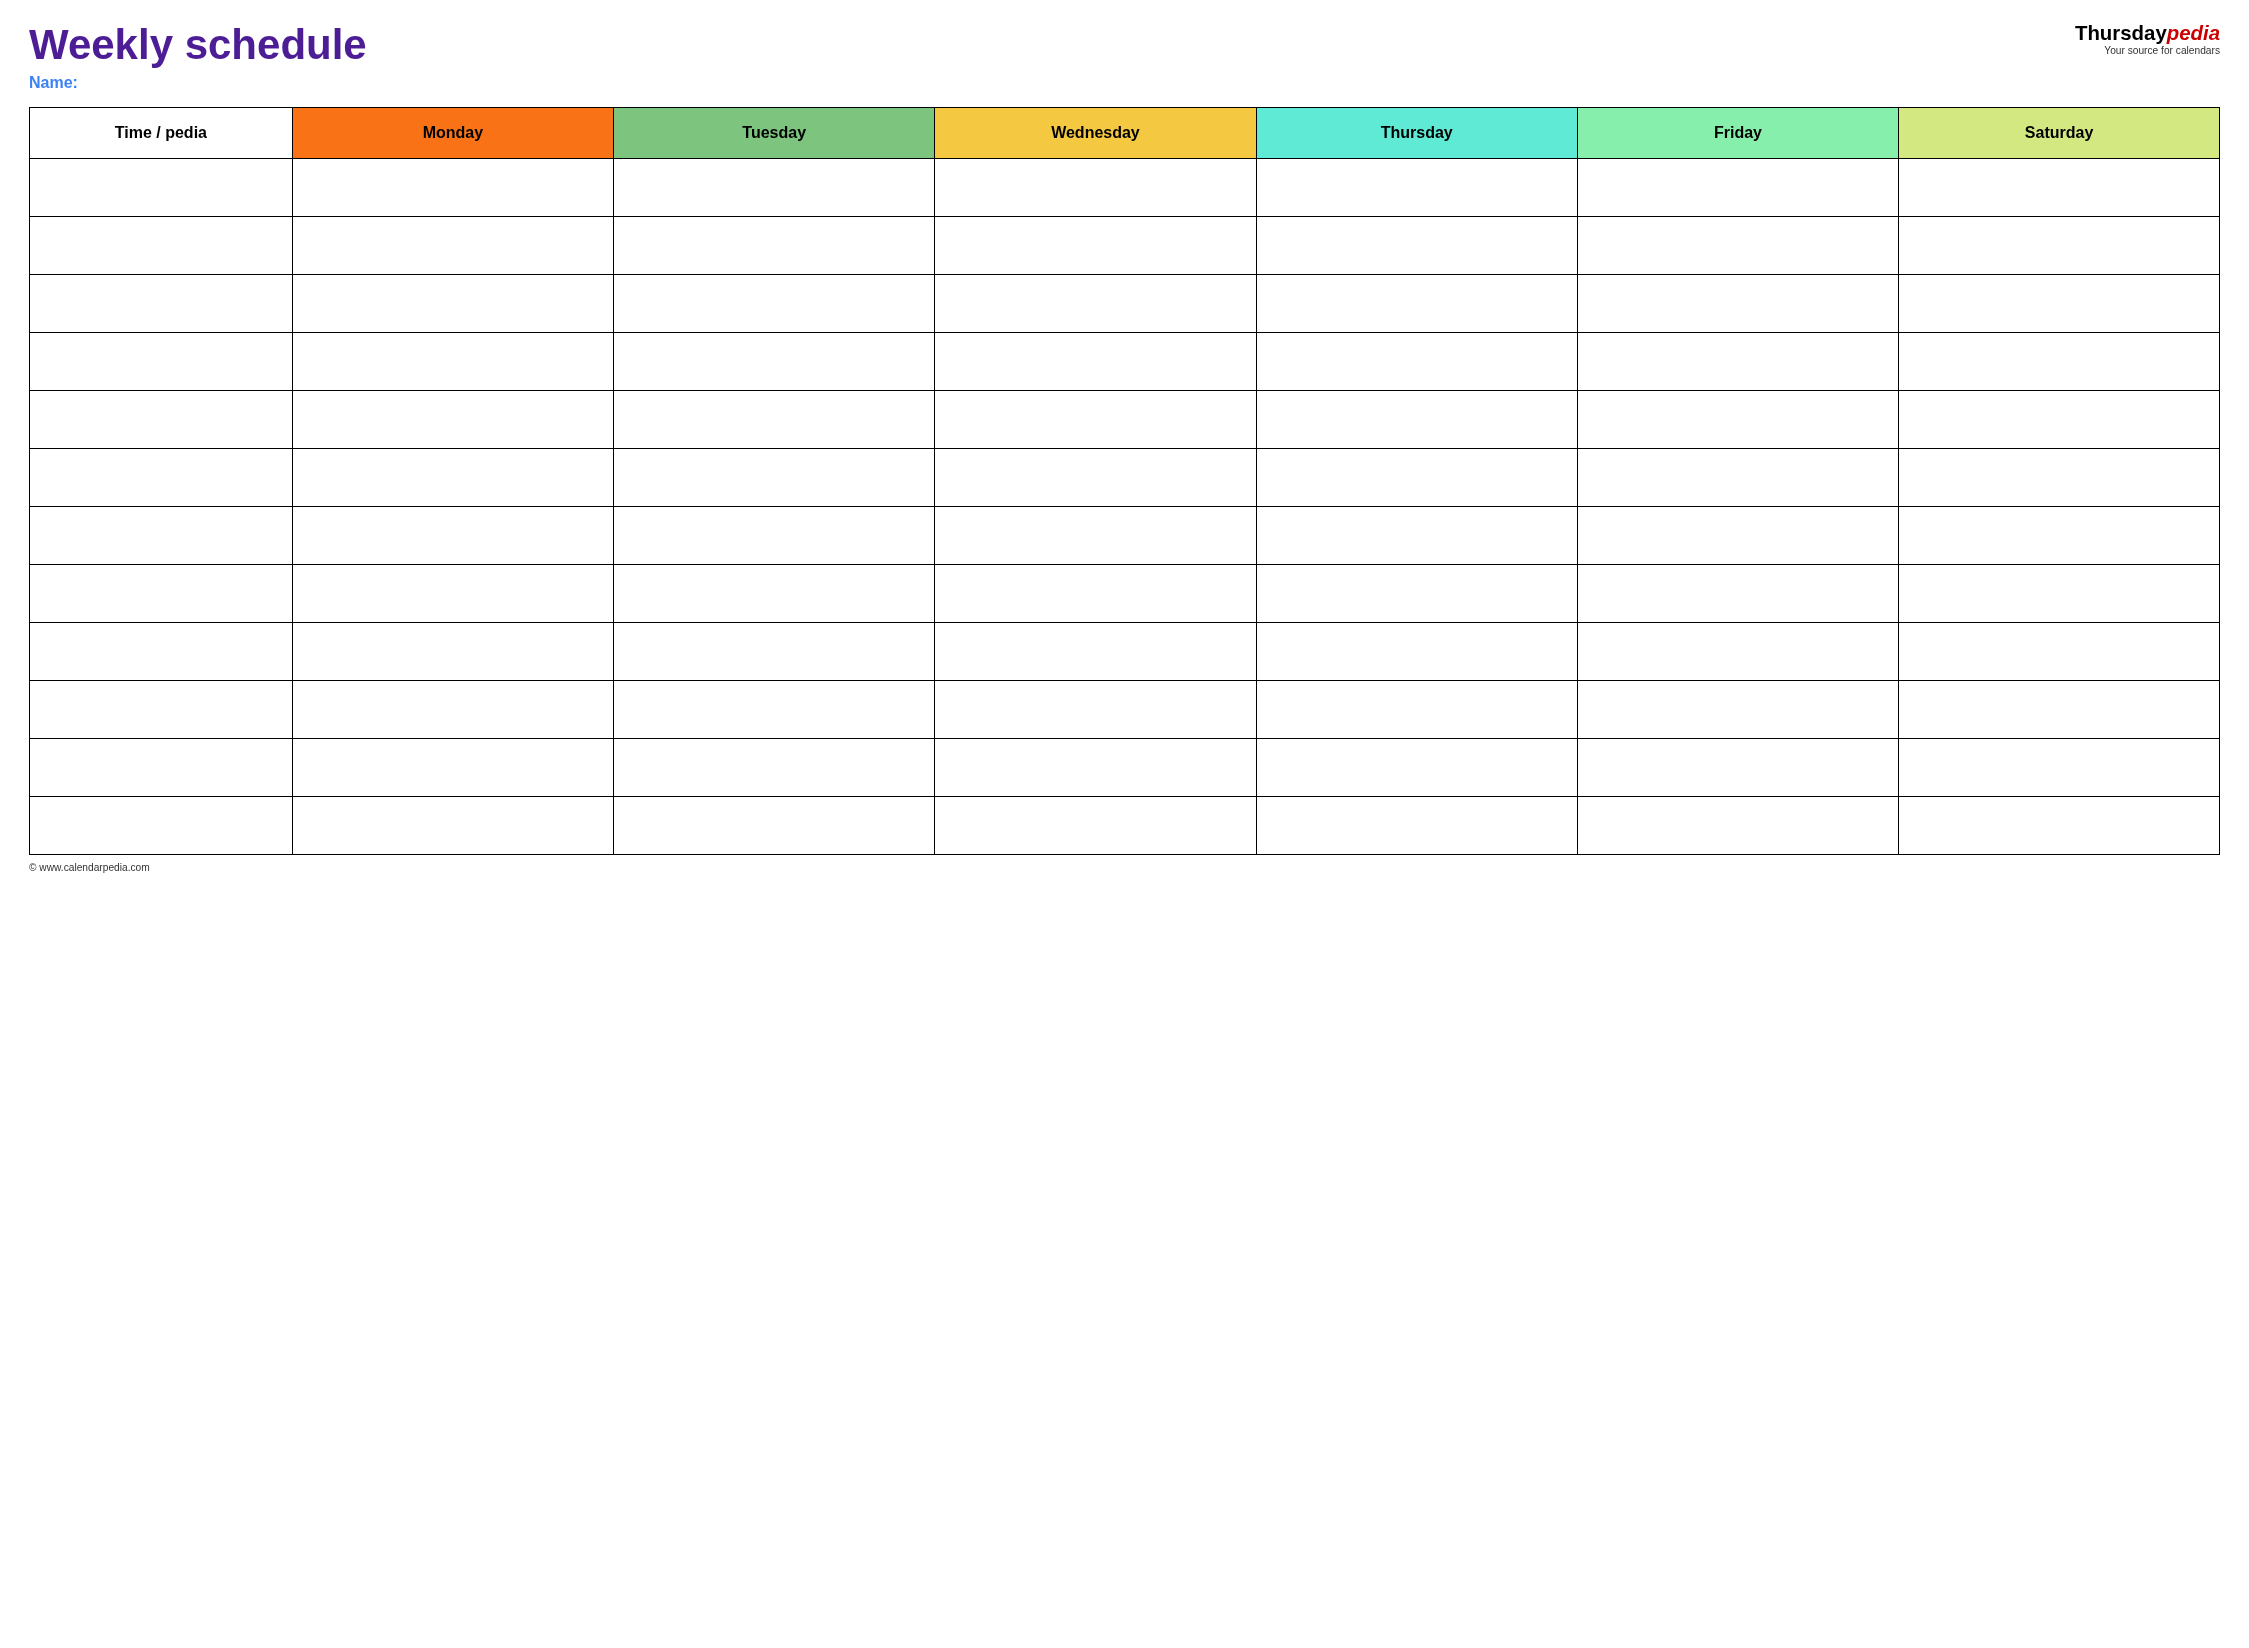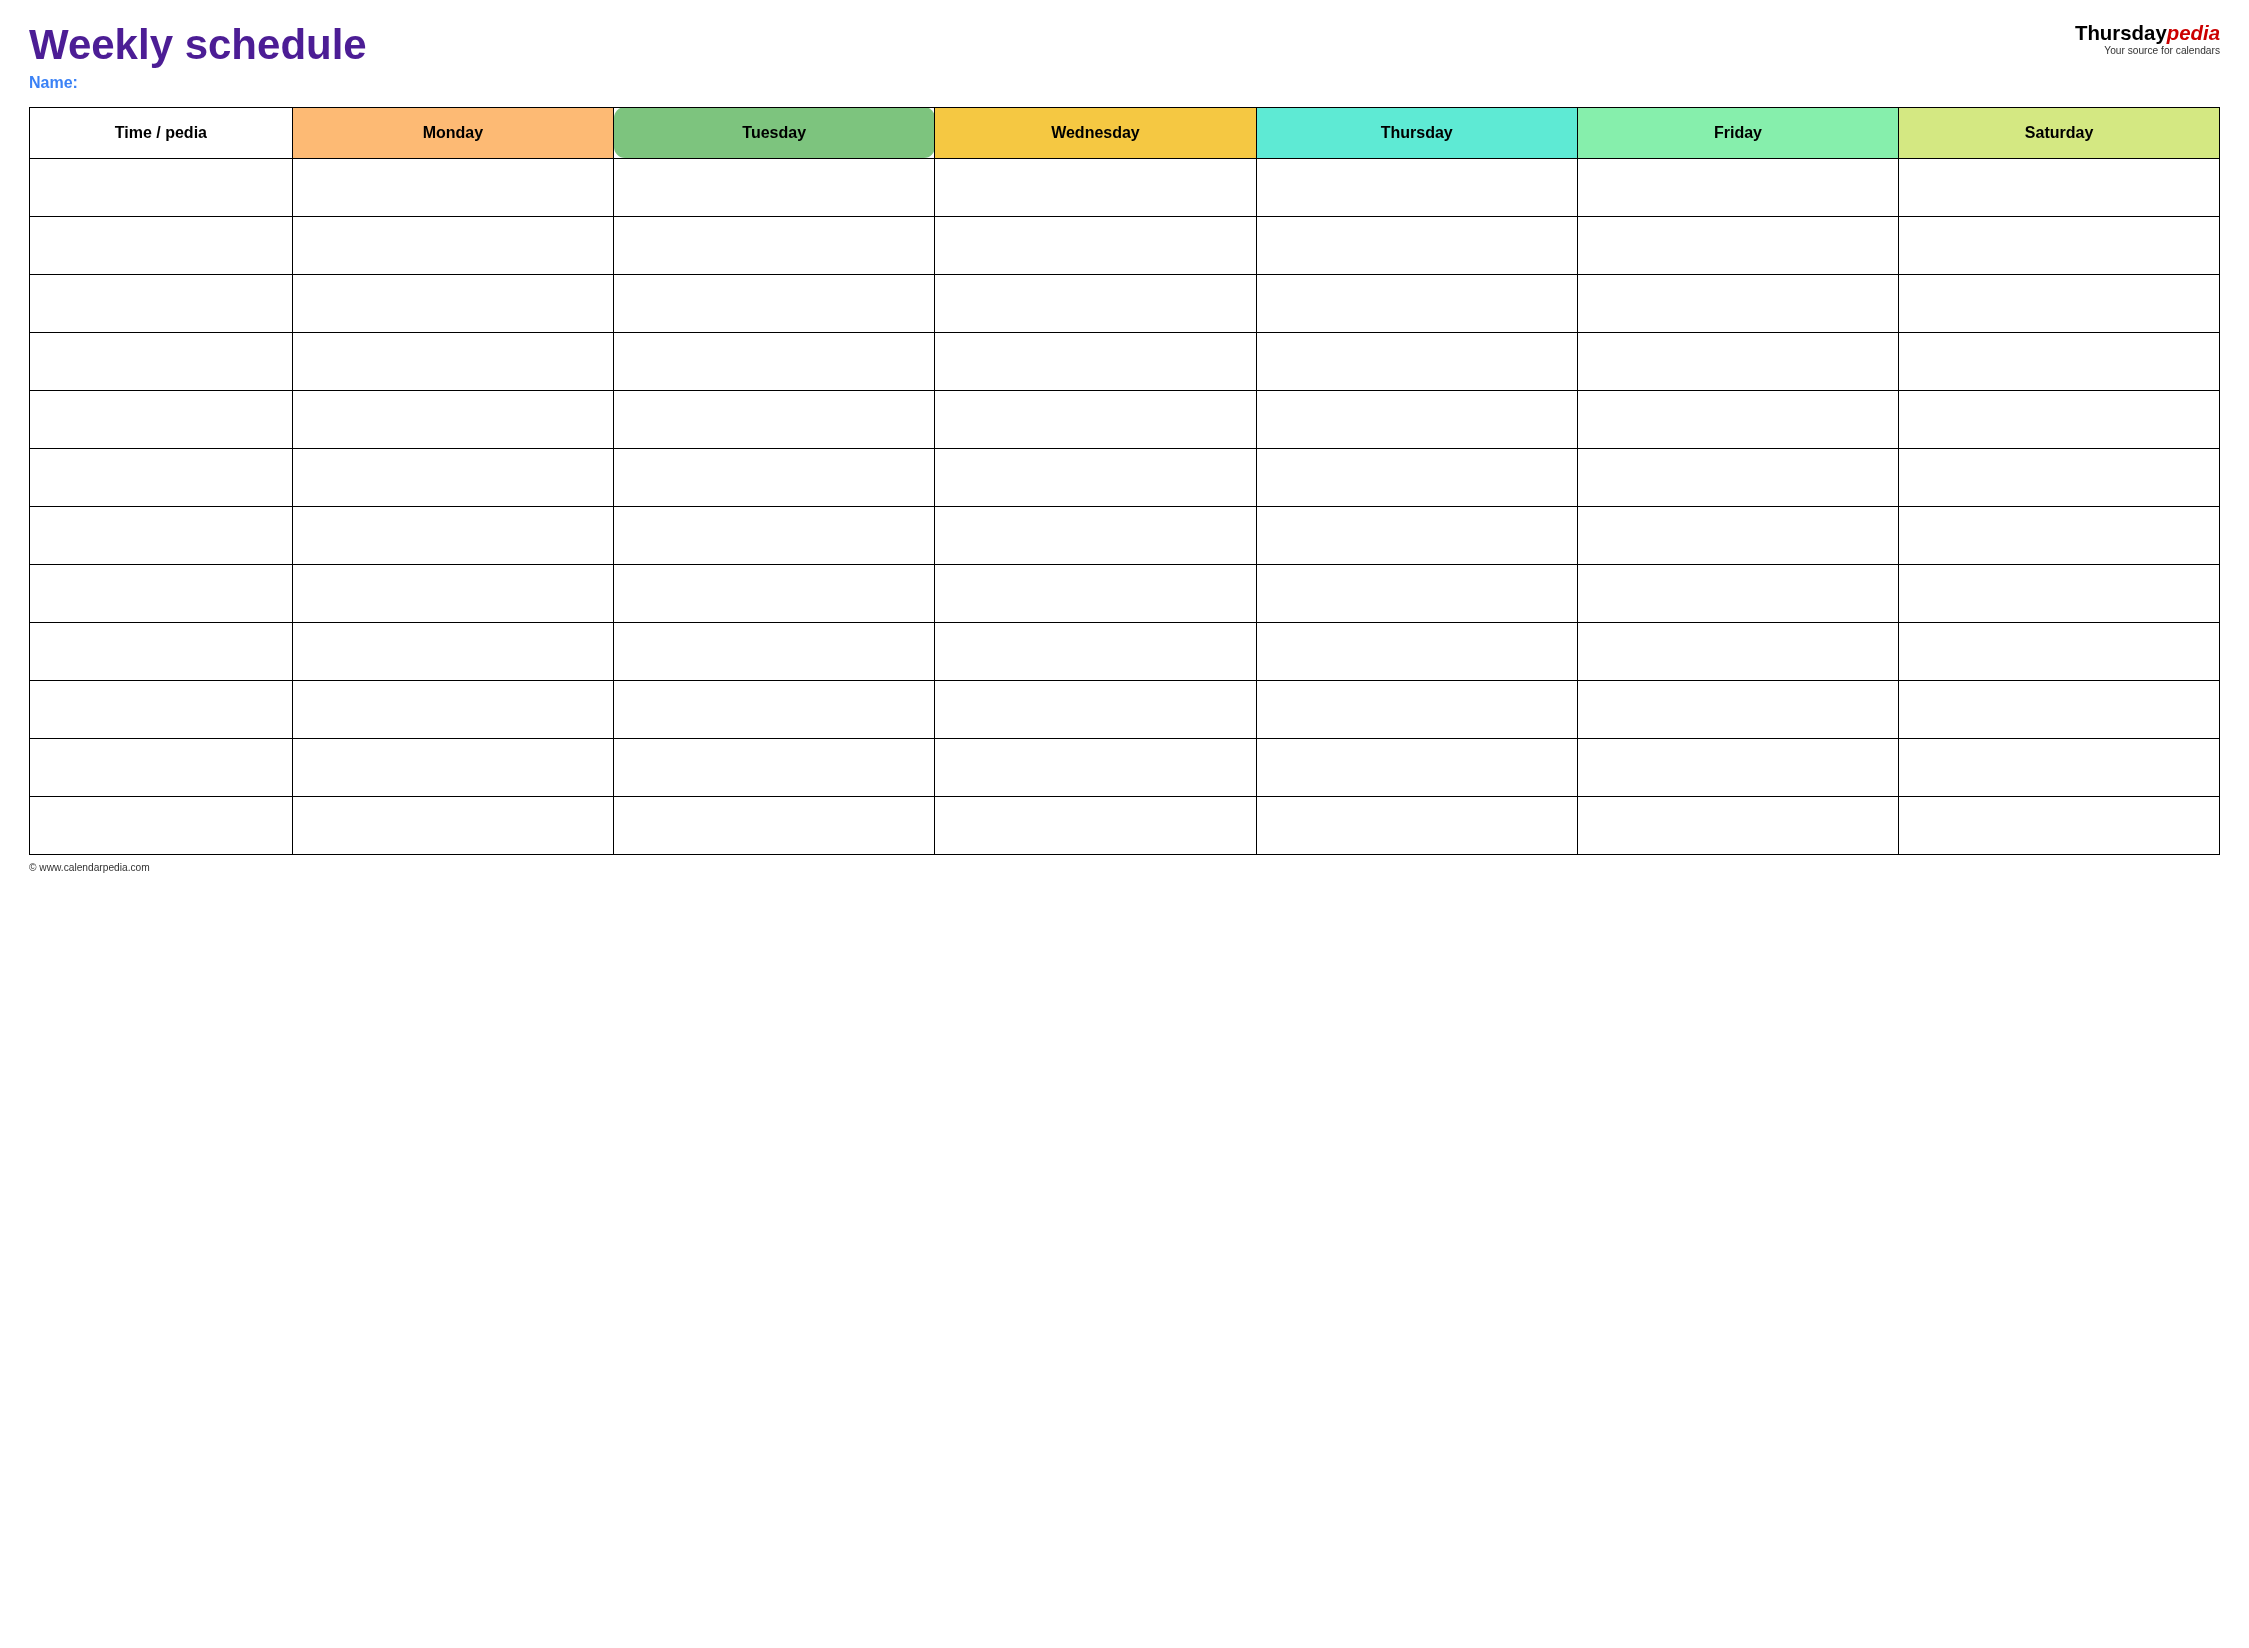--- a/index.html
+++ b/index.html
@@ -88,29 +88,28 @@
     .schedule-table td {
       height: 58px;
     }
 
     .col-time {
       width: 12%;
       background: #ffffff;
     }
 
     .col-monday {
-      background-color: #fdba74;
+      background-color: #f97316;
       width: 14.67%;
       margin-left: 48px;
     }
 
     .col-tuesday {
       background-color: #7dc47e;
       width: 14.67%;
-      border-radius: 11px;
     }
 
     .col-wednesday {
       background-color: #f5c842;
       width: 14.67%;
     }
 
     .col-thursday {
       background-color: #5eead4;
       width: 14.67%;

